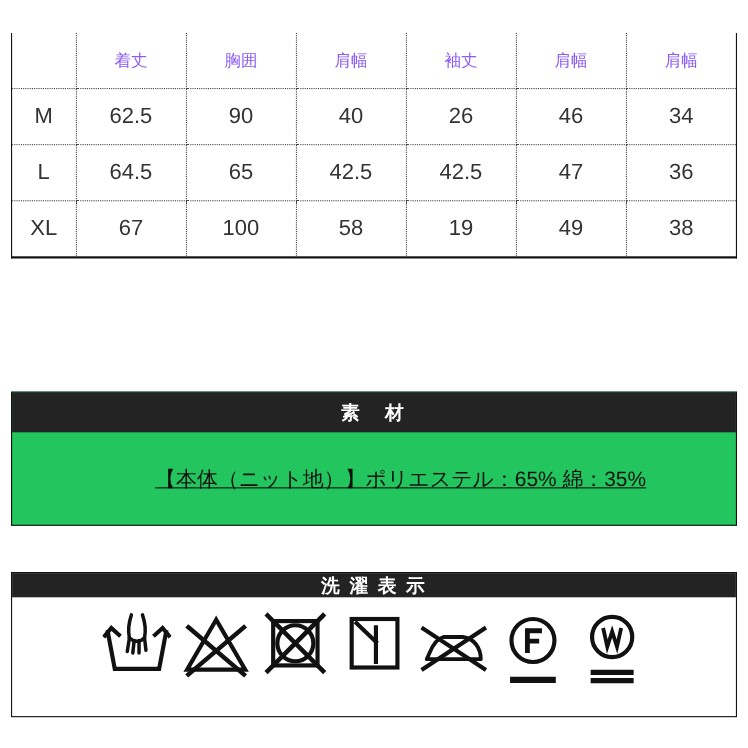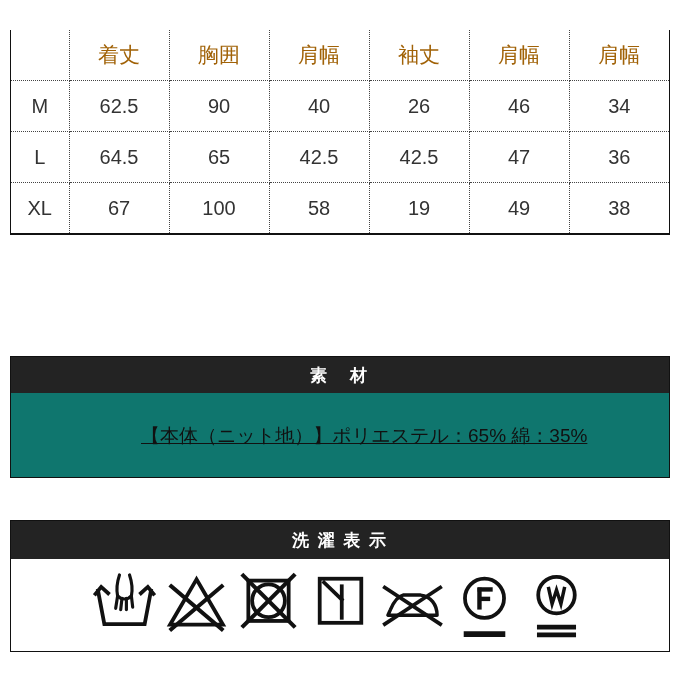--- a/index.html
+++ b/index.html
@@ -19,30 +19,30 @@
   .table-wrap{border:1px solid #111;border-top:none;border-bottom-width:2px;background:#fff;}
   table{width:100%;border-collapse:collapse;table-layout:fixed;}
   col.c0{width:58px;}
   td{
     border-right:1px dotted #444;border-bottom:1px dotted #444;
     text-align:center;vertical-align:middle;height:50px;
     font-size:20px;color:#333;padding:0;
   }
   td:last-child{border-right:none;}
   tr:last-child td{border-bottom:none;}
-  tr.head td{font-size:21px;color:#a16207;height:50px;}
+  tr.head td{font-size:15px;color:#8b5cf6;height:50px;}
   
-  .sec-material{top:356px;height:122px;border:1px solid #111;background:#0f766e;}
+  .sec-material{top:356px;height:122px;border:1px solid #111;background:#22c55e;}
   .material-body{
     height:85px;display:flex;align-items:center;
     padding-left:130px;font-size:19px;color:#111;text-decoration:underline;
   }
   
   .sec-laundry{top:520px;height:132px;border:1px solid #111;background:#fff;}
-  .sec-laundry .title-bar{height:38px;letter-spacing:2px;}
+  .sec-laundry .title-bar{height:22px;letter-spacing:2px;}
   .symbols{height:93px;display:flex;align-items:center;justify-content:center;gap:9px;}
   .symbols svg{display:block;}
   .sym{stroke:#111;fill:none;}
 </style>
 </head>
 <body>
 
 <div class="page">
 
   <section class="sec sec-size">

